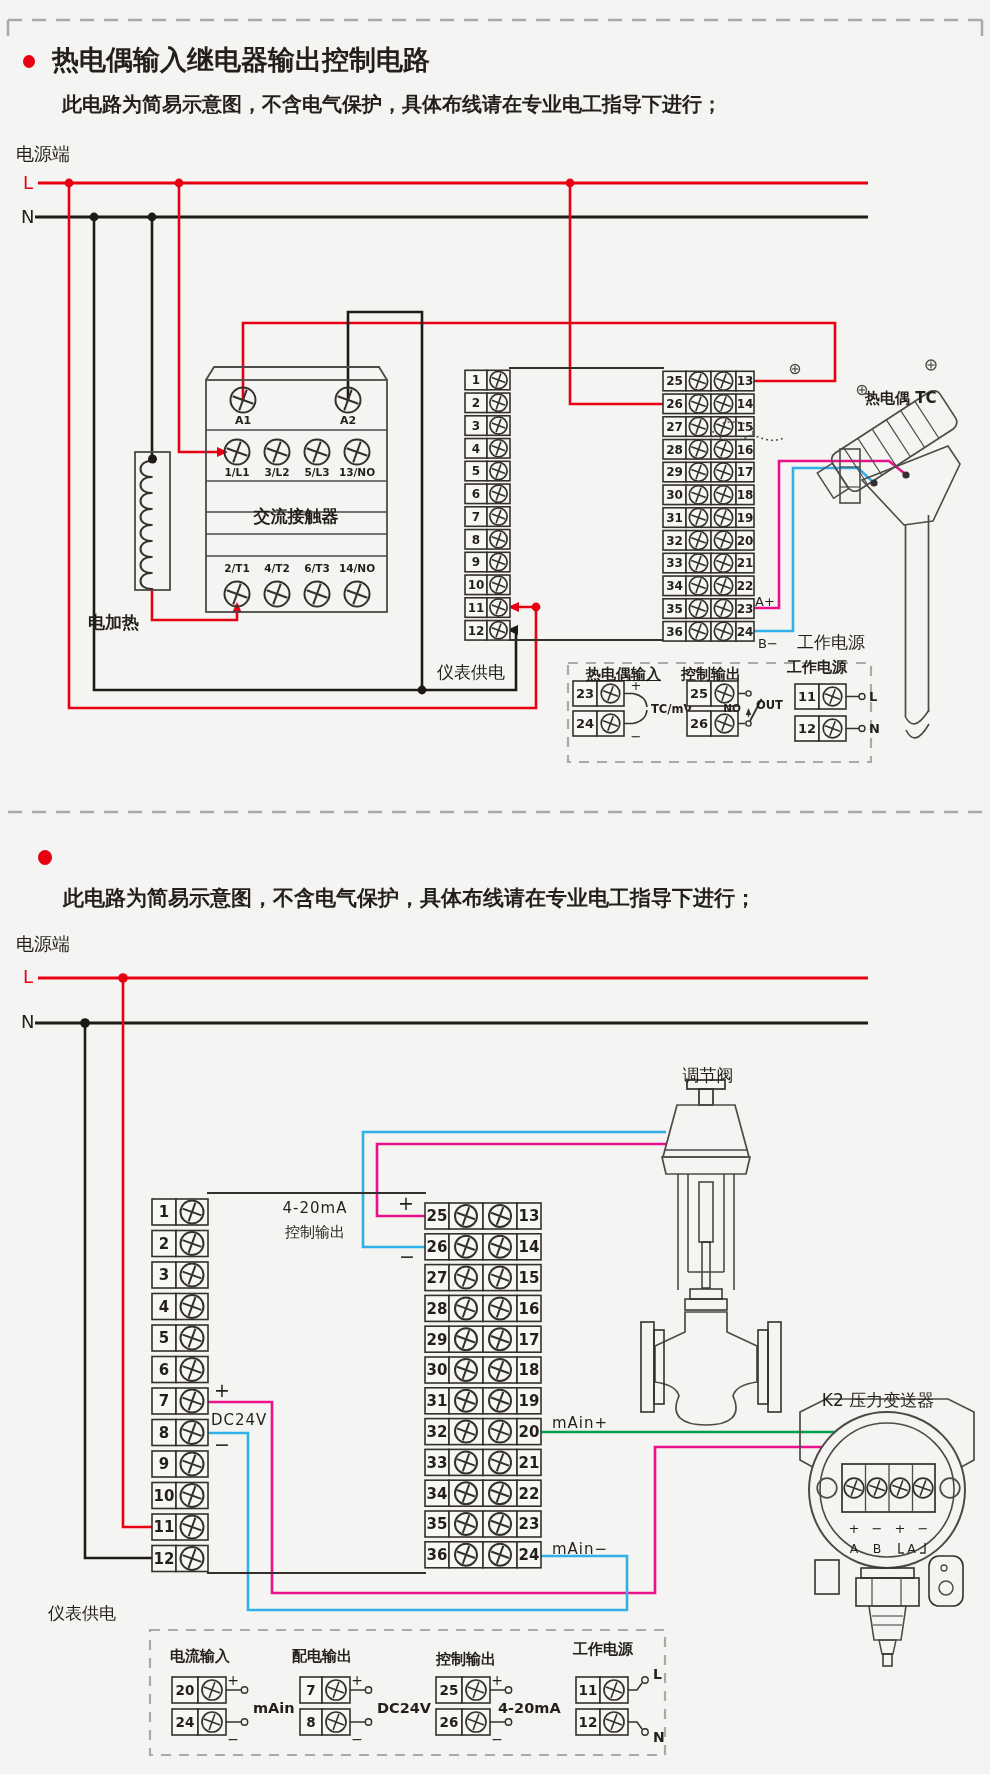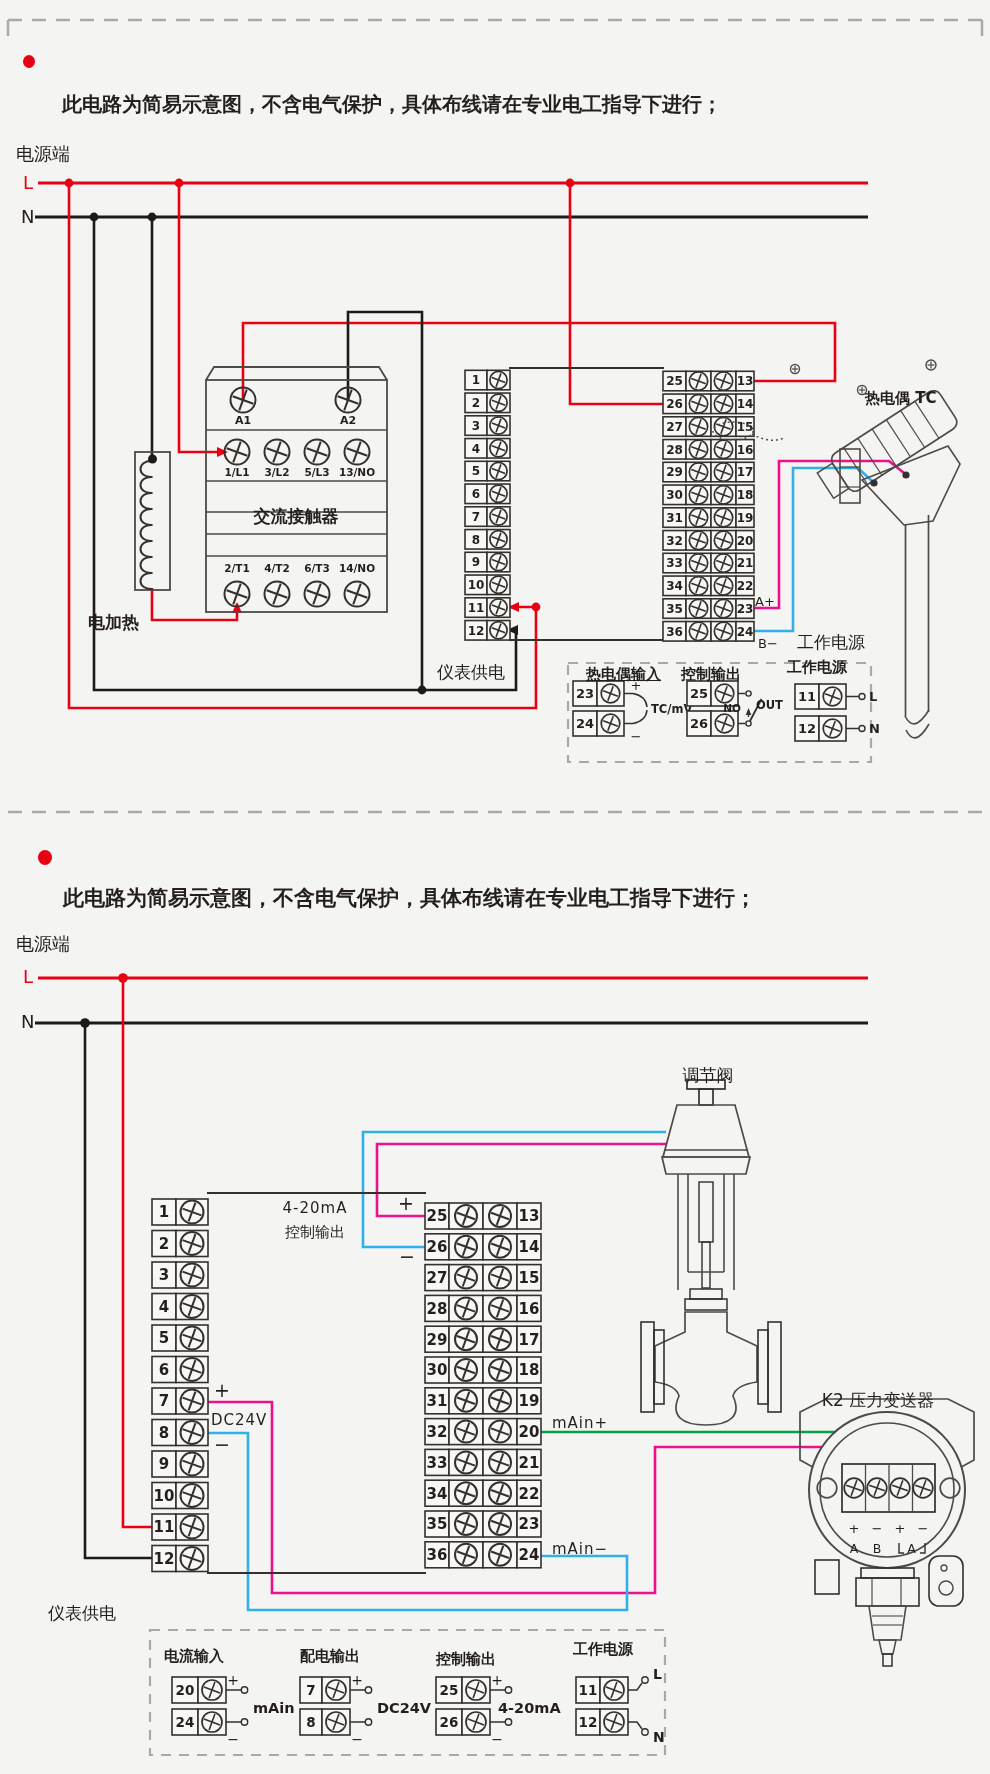--- a/index.html
+++ b/index.html
@@ -1006,20 +1006,21 @@
         <polyline points="628,1690 637,1690 642,1683" fill="none" stroke="#34302c" stroke-width="1.5"></polyline>
         <circle cx="645" cy="1680" r="3.2" fill="none" stroke="#34302c" stroke-width="1.4"></circle>
         <text x="653" y="1679" font-size="14" text-anchor="start" fill="#241f1c" font-weight="bold">L</text>
         <polyline points="628,1722 637,1722 642,1729" fill="none" stroke="#34302c" stroke-width="1.5"></polyline>
         <circle cx="645" cy="1732" r="3.2" fill="none" stroke="#34302c" stroke-width="1.4"></circle>
         <text x="653" y="1742" font-size="14" text-anchor="start" fill="#241f1c" font-weight="bold">N</text>
       </g>
     </svg>
 
   <div class="bullet" style="left:23px;top:55px;width:12px;height:13px;"></div>
+  <span class="lbl t1" style="left:52px;top:44px;">热电偶输入继电器输出控制电路</span>
   <span class="lbl sub" style="left:62px;top:93px;">此电路为简易示意图，不含电气保护，具体布线请在专业电工指导下进行；</span>
 
   <span class="lbl small" style="left:16px;top:144px;">电源端</span>
   <span class="lbl small red" style="left:23px;top:173px;">L</span>
   <span class="lbl small" style="left:21px;top:207px;">N</span>
 
   <span class="lbl cjk17" style="left:88px;top:593px;font-weight:bold;">电加热</span>
   <span class="lbl cjk17 ctr" style="left:296px;top:487px;font-weight:bold;">交流接触器</span>
   <span class="lbl cjk17" style="left:437px;top:643px;">仪表供电</span>
 
@@ -1049,17 +1050,17 @@
   <span class="lbl sign" style="left:214px;top:1380px;">+</span>
   <span class="lbl mono15" style="left:211px;top:1412px;">DC24V</span>
   <span class="lbl sign" style="left:214px;top:1434px;">−</span>
 
   <span class="lbl mono15" style="left:552px;top:1415px;">mAin+</span>
   <span class="lbl mono15" style="left:552px;top:1541px;">mAin−</span>
 
   <span class="lbl cjk17 ctr" style="left:878px;top:1371px;">K2 压力变送器</span>
   <span class="lbl cjk17" style="left:48px;top:1584px;">仪表供电</span>
 
-  <span class="lbl cjk15b" style="left:164px;top:1648px;">电流输入</span>
-  <span class="lbl cjk15b" style="left:300px;top:1648px;">配电输出</span>
+  <span class="lbl cjk15b" style="left:170px;top:1648px;">电流输入</span>
+  <span class="lbl cjk15b" style="left:292px;top:1648px;">配电输出</span>
   <span class="lbl cjk15b" style="left:436px;top:1651px;">控制输出</span>
   <span class="lbl cjk15b" style="left:573px;top:1641px;">工作电源</span>
 </div>
 
 </body></html>

